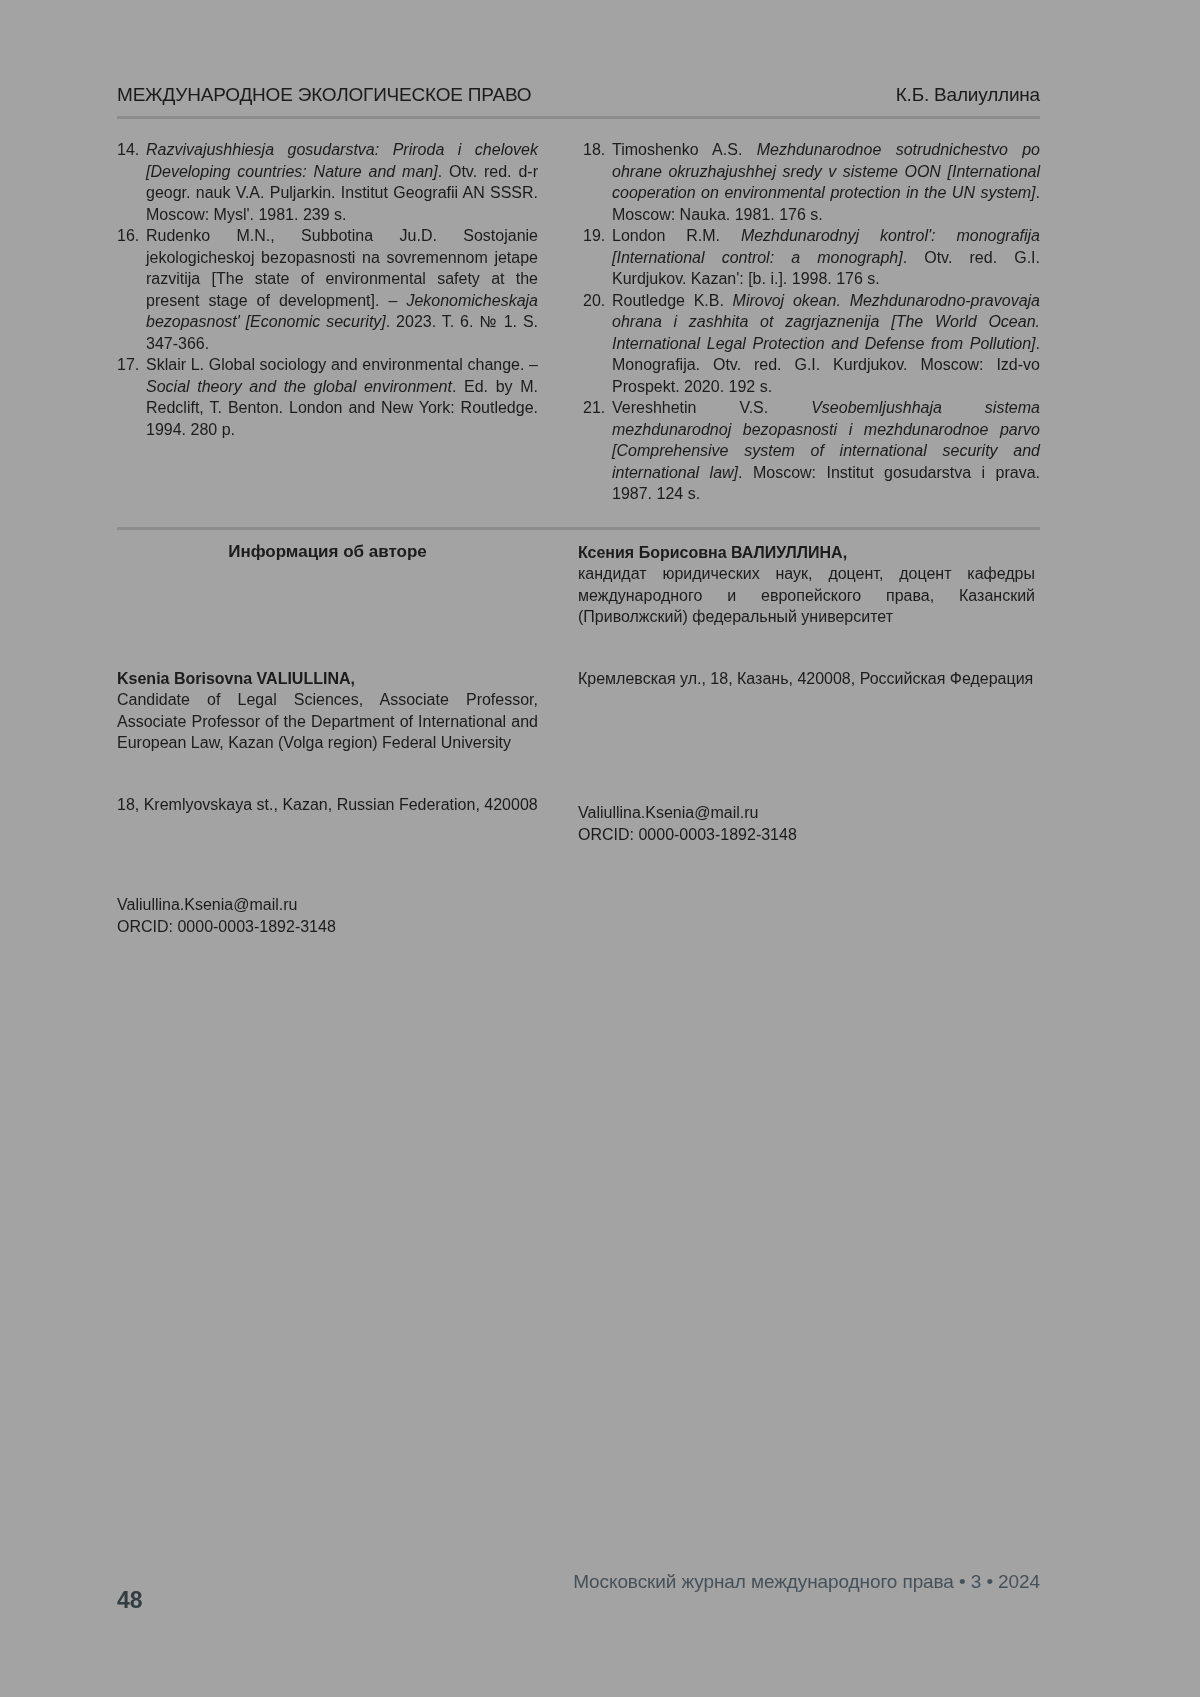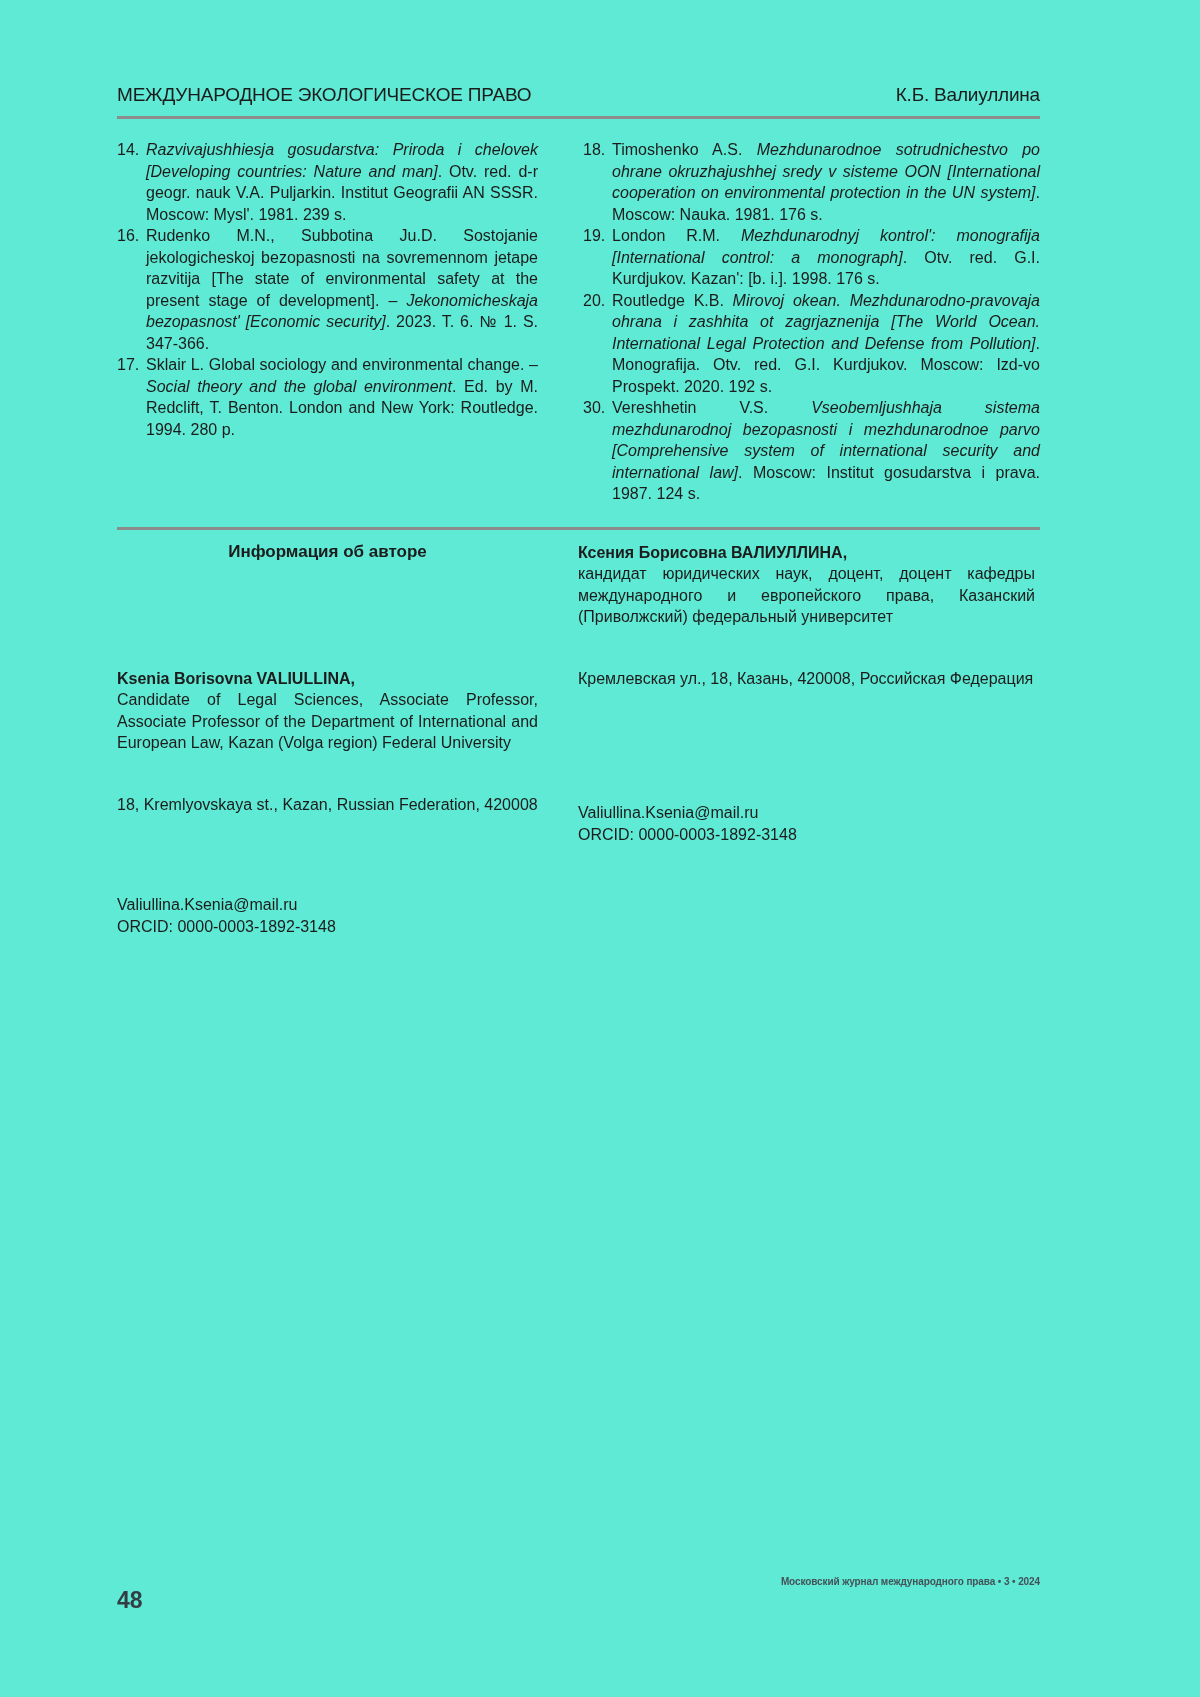--- a/index.html
+++ b/index.html
@@ -4,21 +4,21 @@
 <style>
   html, body {
     margin: 0;
     padding: 0;
     background: #ffffff;
   }
   #page {
     position: relative;
     width: 1200px;
     height: 1697px;
-    background: #5eead4;
+    background: #a3a3a3;
     font-family: "Liberation Sans", sans-serif;
     color: #1c1c1c;
     overflow: hidden;
   }
   #content {
     position: absolute;
     left: 117px;
     top: 84px;
     width: 923px;
   }
@@ -104,23 +104,23 @@
     position: absolute;
     left: 117px;
     top: 1574px;
     width: 923px;
     height: 50px;
   }
   .footer-journal {
     position: absolute;
     right: 0;
     top: 0;
-    font-size: 10px;
+    font-size: 19px;
     line-height: 16px;
-    font-weight: bold;
+    font-weight: normal;
     letter-spacing: -0.1px;
     color: #45515a;
   }
   .footer-page {
     position: absolute;
     left: 0;
     top: 14px;
     font-size: 23px;
     line-height: 24px;
     font-weight: bold;
@@ -142,21 +142,21 @@
     <div class="ref-columns">
       <div class="ref-col-left">
           <div class="ref-item"><span class="ref-num">14.</span><span><i>Razvivajushhiesja gosudarstva: Priroda i chelovek [Developing countries: Nature and man]</i><span>. Otv. red. d-r geogr. nauk V.A. Puljarkin. Institut Geografii AN SSSR. Moscow: Mysl'. 1981. 239 s.</span></span></div>
           <div class="ref-item"><span class="ref-num">16.</span><span><span>Rudenko M.N., Subbotina Ju.D. Sostojanie jekologicheskoj bezopasnosti na sovremennom jetape razvitija [The state of environmental safety at the present stage of development]. – </span><i>Jekonomicheskaja bezopasnost' [Economic security]</i><span>. 2023. T. 6. № 1. S. 347-366.</span></span></div>
           <div class="ref-item"><span class="ref-num">17.</span><span><span>Sklair L. Global sociology and environmental change. – </span><i>Social theory and the global environment</i><span>. Ed. by M. Redclift, T. Benton. London and New York: Routledge. 1994. 280 p.</span></span></div>
         </div>
       <div class="ref-col-right">
           <div class="ref-item"><span class="ref-num">18.</span><span><span>Timoshenko A.S. </span><i>Mezhdunarodnoe sotrudnichestvo po ohrane okruzhajushhej sredy v sisteme OON [International cooperation on environmental protection in the UN system]</i><span>. Moscow: Nauka. 1981. 176 s.</span></span></div>
           <div class="ref-item"><span class="ref-num">19.</span><span><span>London R.M. </span><i>Mezhdunarodnyj kontrol': monografija [International control: a monograph]</i><span>. Otv. red. G.I. Kurdjukov. Kazan': [b. i.]. 1998. 176 s.</span></span></div>
           <div class="ref-item"><span class="ref-num">20.</span><span><span>Routledge K.B. </span><i>Mirovoj okean. Mezhdunarodno-pravovaja ohrana i zashhita ot zagrjaznenija [The World Ocean. International Legal Protection and Defense from Pollution]</i><span>. Monografija. Otv. red. G.I. Kurdjukov. Moscow: Izd-vo Prospekt. 2020. 192 s.</span></span></div>
-          <div class="ref-item"><span class="ref-num">30.</span><span><span>Vereshhetin V.S. </span><i>Vseobemljushhaja sistema mezhdunarodnoj bezopasnosti i mezhdunarodnoe parvo [Comprehensive system of international security and international law]</i><span>. Moscow: Institut gosudarstva i prava. 1987. 124 s.</span></span></div>
+          <div class="ref-item"><span class="ref-num">21.</span><span><span>Vereshhetin V.S. </span><i>Vseobemljushhaja sistema mezhdunarodnoj bezopasnosti i mezhdunarodnoe parvo [Comprehensive system of international security and international law]</i><span>. Moscow: Institut gosudarstva i prava. 1987. 124 s.</span></span></div>
         </div>
     </div>
 
     <div class="rule rule-mid"></div>
 
     <div class="author-grid">
 
       <div class="info-heading">Информация об авторе</div>
 
       <div class="author-block">

